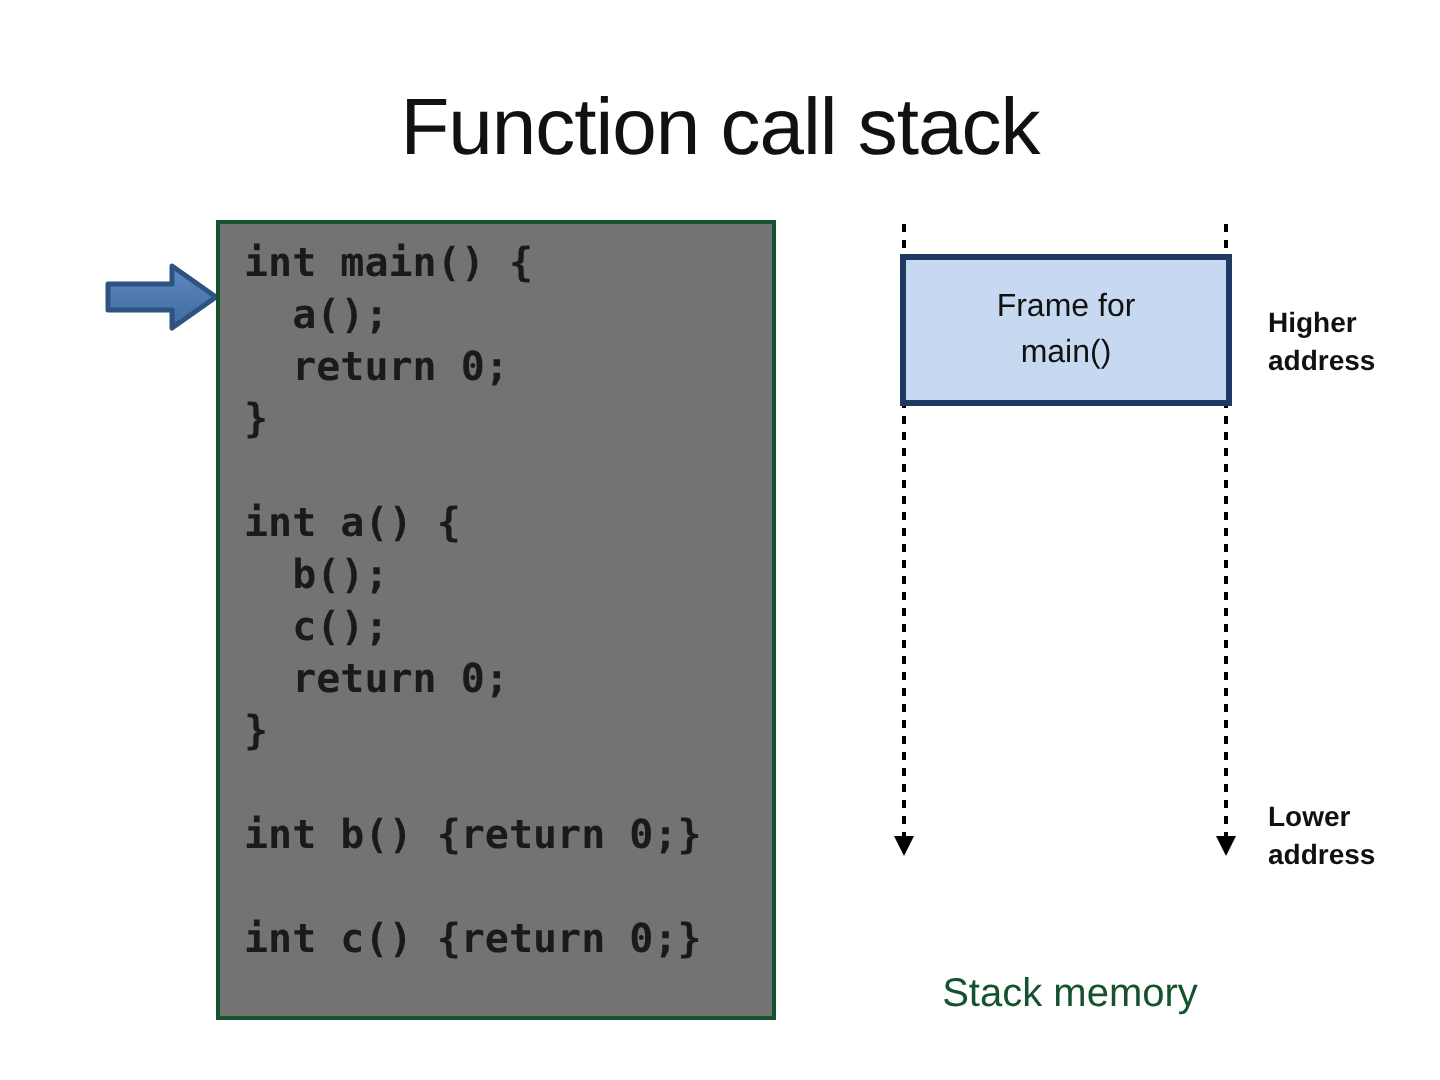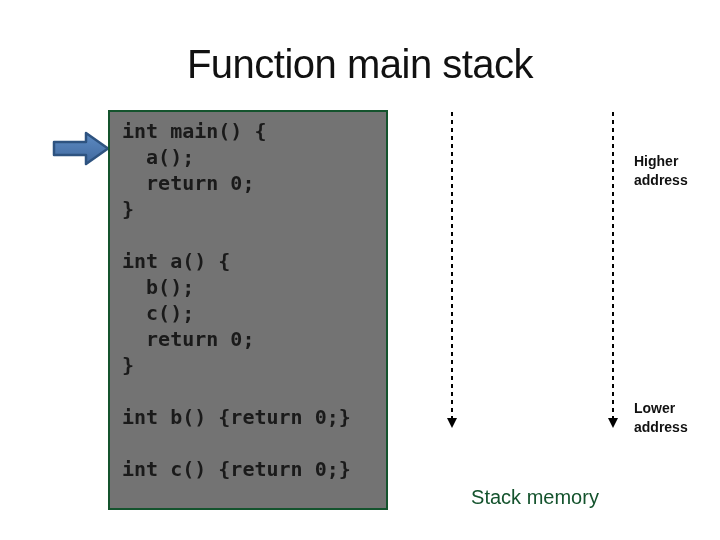--- a/index.html
+++ b/index.html
@@ -99,21 +99,21 @@
     text-align: center;
     font-size: 20px;
     color: #14532d;
   }
 </style>
 </head>
 <body>
 
 <div class="slide">
 
-  <div class="slide-title">Function main stack</div>
+  <div class="slide-title">Function call stack</div>
 
   <svg class="current-line-arrow" viewBox="0 0 58 35" xmlns="http://www.w3.org/2000/svg">
     <defs>
       <linearGradient id="arrowGrad" x1="0" y1="0" x2="0" y2="1">
         <stop offset="0" stop-color="#5d8bc3"></stop>
         <stop offset="1" stop-color="#41699e"></stop>
       </linearGradient>
     </defs>
     <polygon points="2,11 34,11 34,2 56,17.5 34,33 34,24 2,24" fill="url(#arrowGrad)" stroke="#2e5380" stroke-width="2.5" stroke-linejoin="round"></polygon>
   </svg>
@@ -133,20 +133,24 @@
     <div class="code-line">int b() {return 0;}</div>
     <div class="code-line"></div>
     <div class="code-line">int c() {return 0;}</div>
   </div>
 
   <div class="dashed-line dashed-line-left"></div>
   <div class="dashed-line dashed-line-right"></div>
   <div class="arrowhead-down arrowhead-left"></div>
   <div class="arrowhead-down arrowhead-right"></div>
 
+  <div class="frame-box">
+    <div class="frame-box-label">Frame for
+main()</div>
+  </div>
 
   <div class="address-label higher-address">Higher
 address</div>
   <div class="address-label lower-address">Lower
 address</div>
 
   <div class="stack-memory-label">Stack memory</div>
 
 </div>
 

